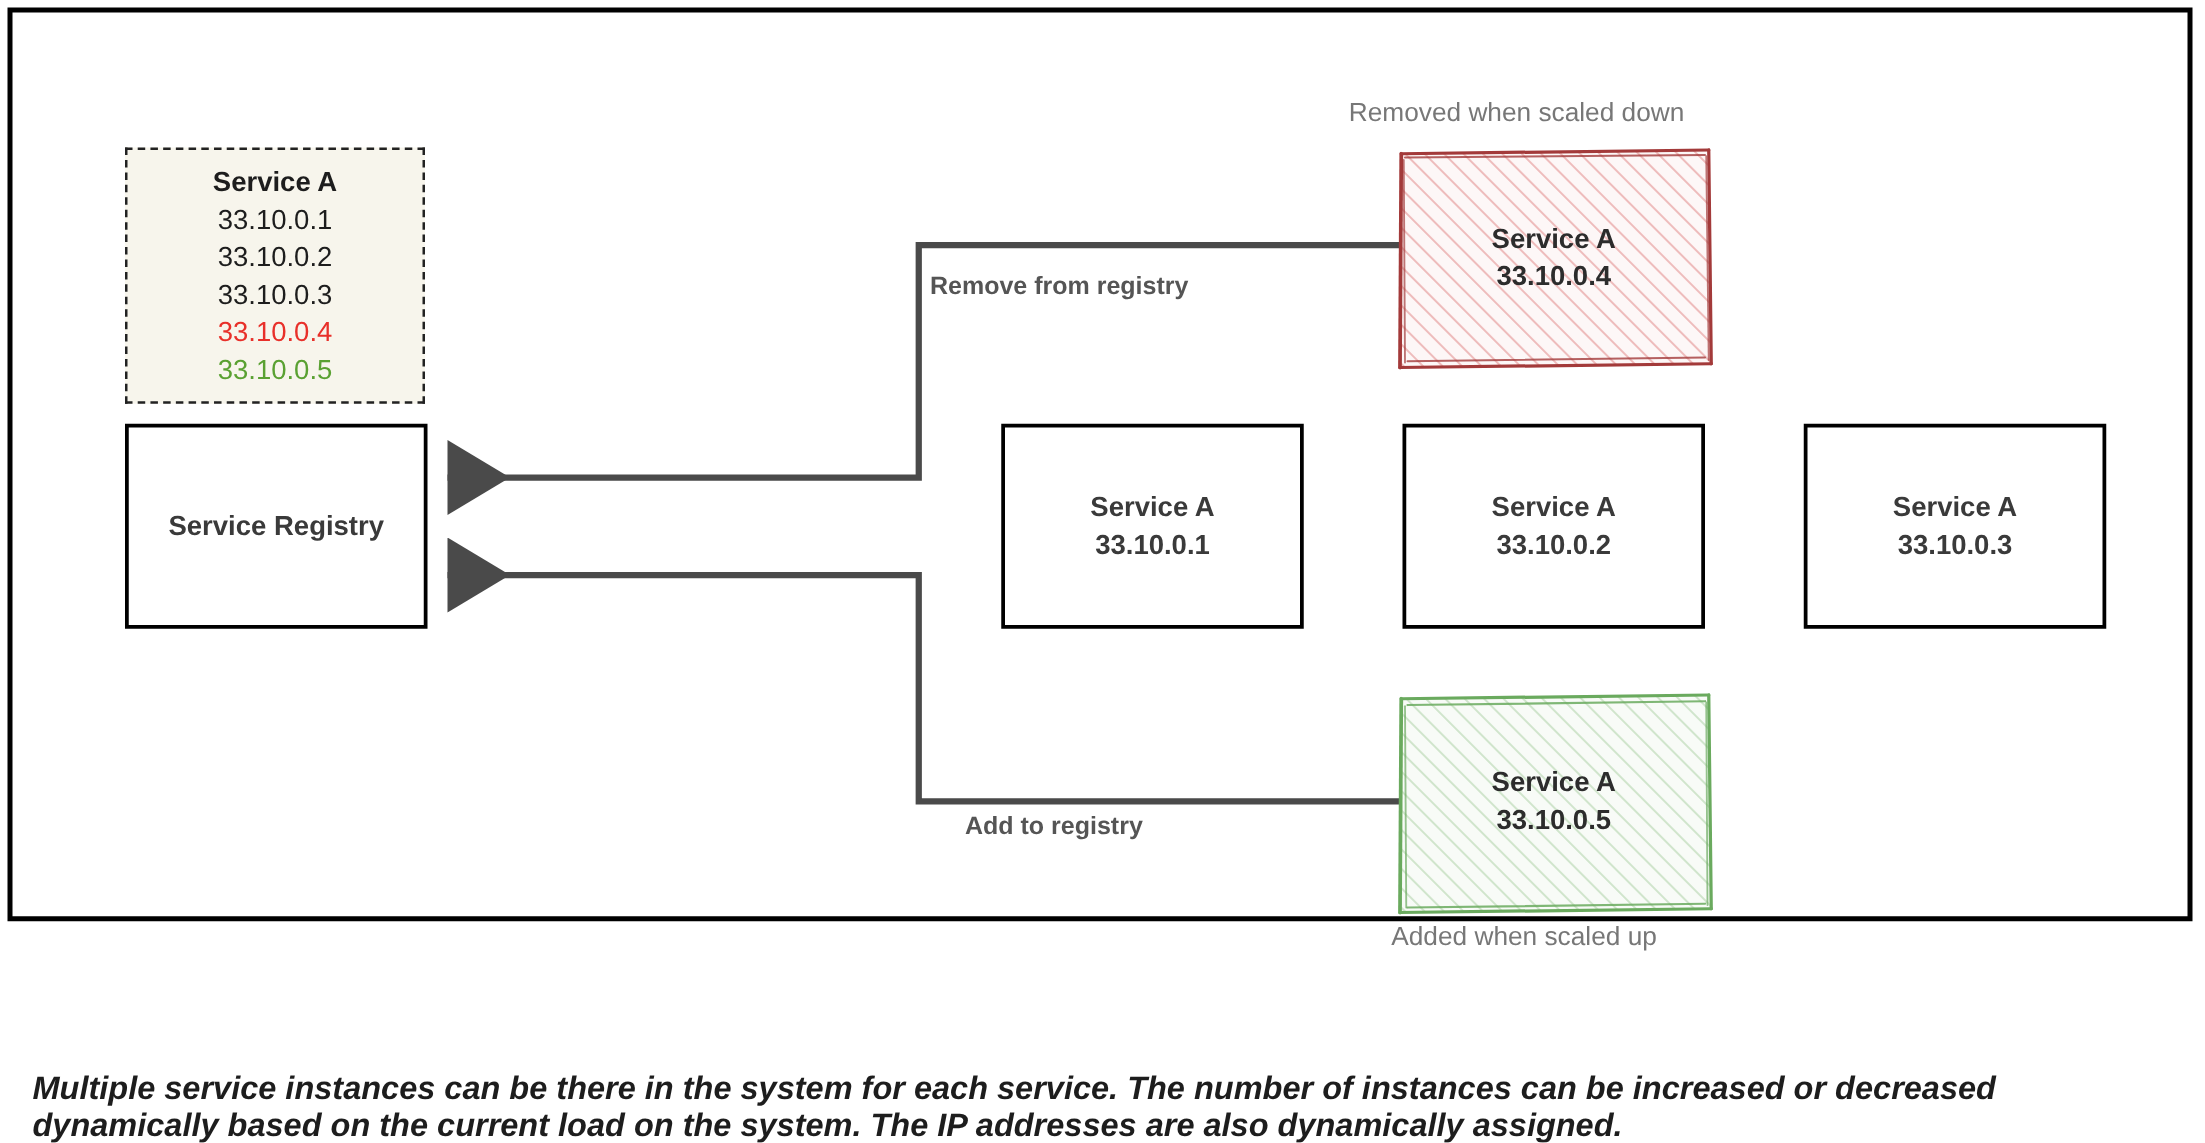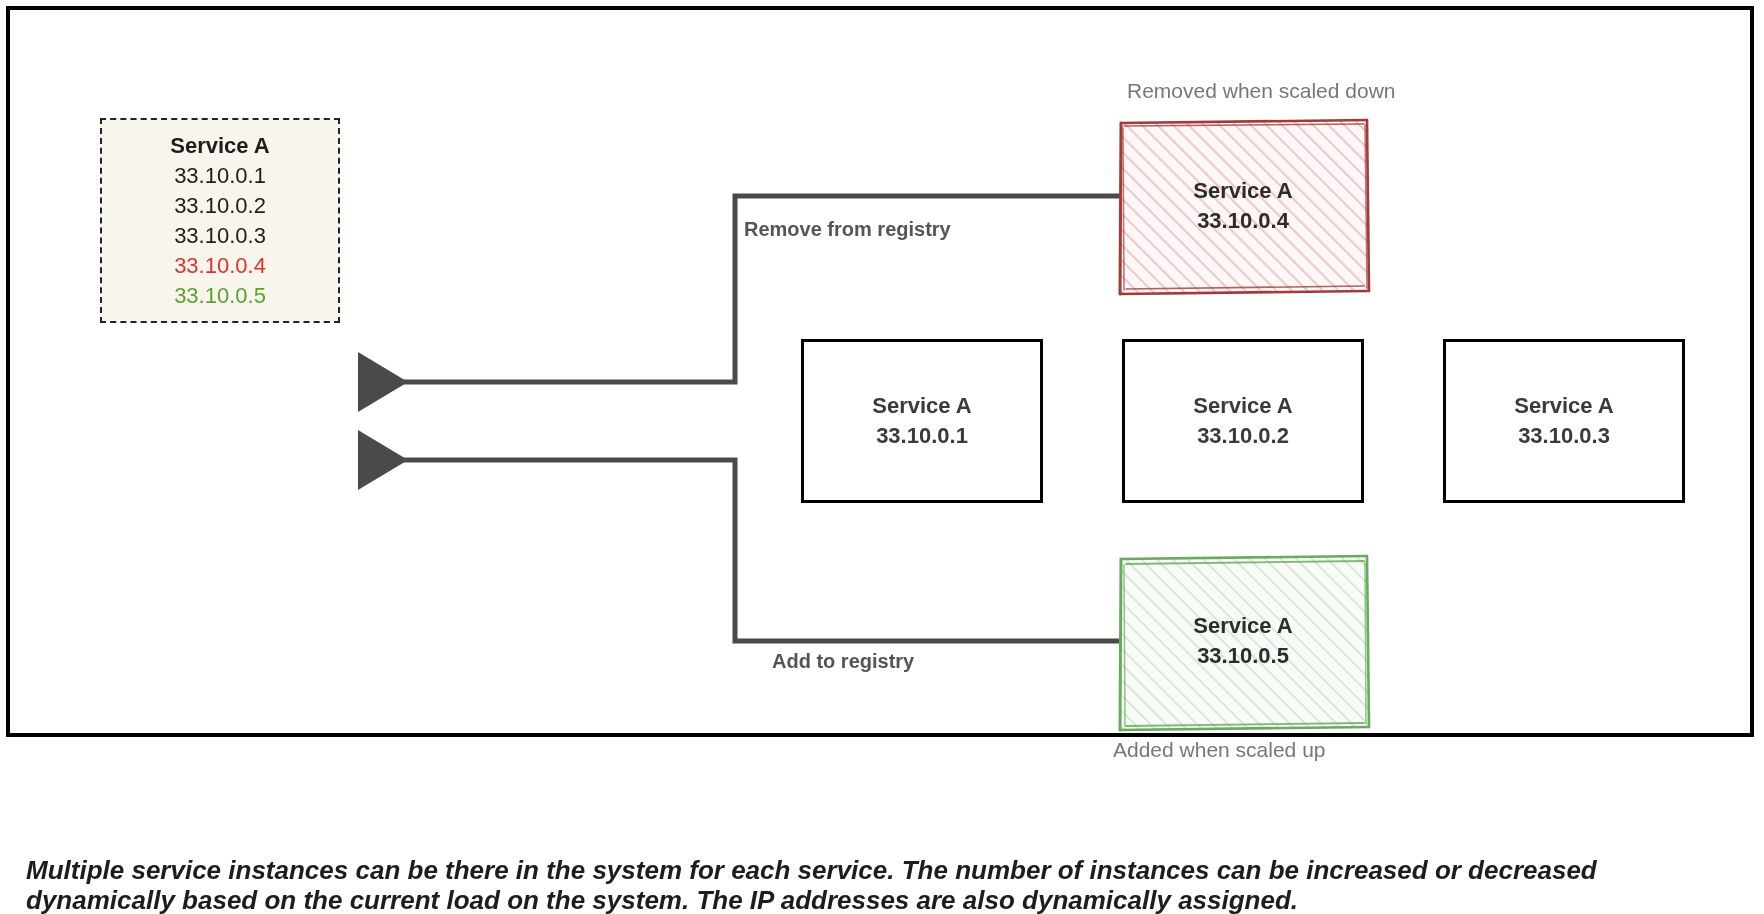--- a/index.html
+++ b/index.html
@@ -153,21 +153,21 @@
   .label-remove-from-registry { left: 744px;  top: 170px; margin-top: 48px; }
   .label-add-to-registry      { left: 772px;  top: 650px; }
 
   .annot-label {
     position: absolute;
     font-size: 21px;
     color: #777777;
     white-space: nowrap;
     text-align: center;
   }
-  .label-removed-scaled-down { left: 1079px; top: 79px; margin-left: 48px; }
+  .label-removed-scaled-down { left: 1079px; top: 79px; }
   .label-added-scaled-up     { left: 1113px; top: 738px; text-align: right; }
 
   
   .caption {
     position: absolute;
     left: 26px;
     top: 855px;
     width: 1700px;
     font-size: 26px;
     font-weight: bold;
@@ -197,20 +197,23 @@
 
   <div class="registry-list">
     <div class="rl-title">Service A</div>
     <div class="rl-ip">33.10.0.1</div>
     <div class="rl-ip">33.10.0.2</div>
     <div class="rl-ip">33.10.0.3</div>
     <div class="rl-ip removed">33.10.0.4</div>
     <div class="rl-ip added">33.10.0.5</div>
   </div>
 
+  <div class="registry-box">
+    <span>Service Registry</span>
+  </div>
 
   <div class="svc-box svc-box-1">
     <span>Service A</span>
     <span>33.10.0.1</span>
   </div>
   <div class="svc-box svc-box-2">
     <span>Service A</span>
     <span>33.10.0.2</span>
   </div>
   <div class="svc-box svc-box-3">

